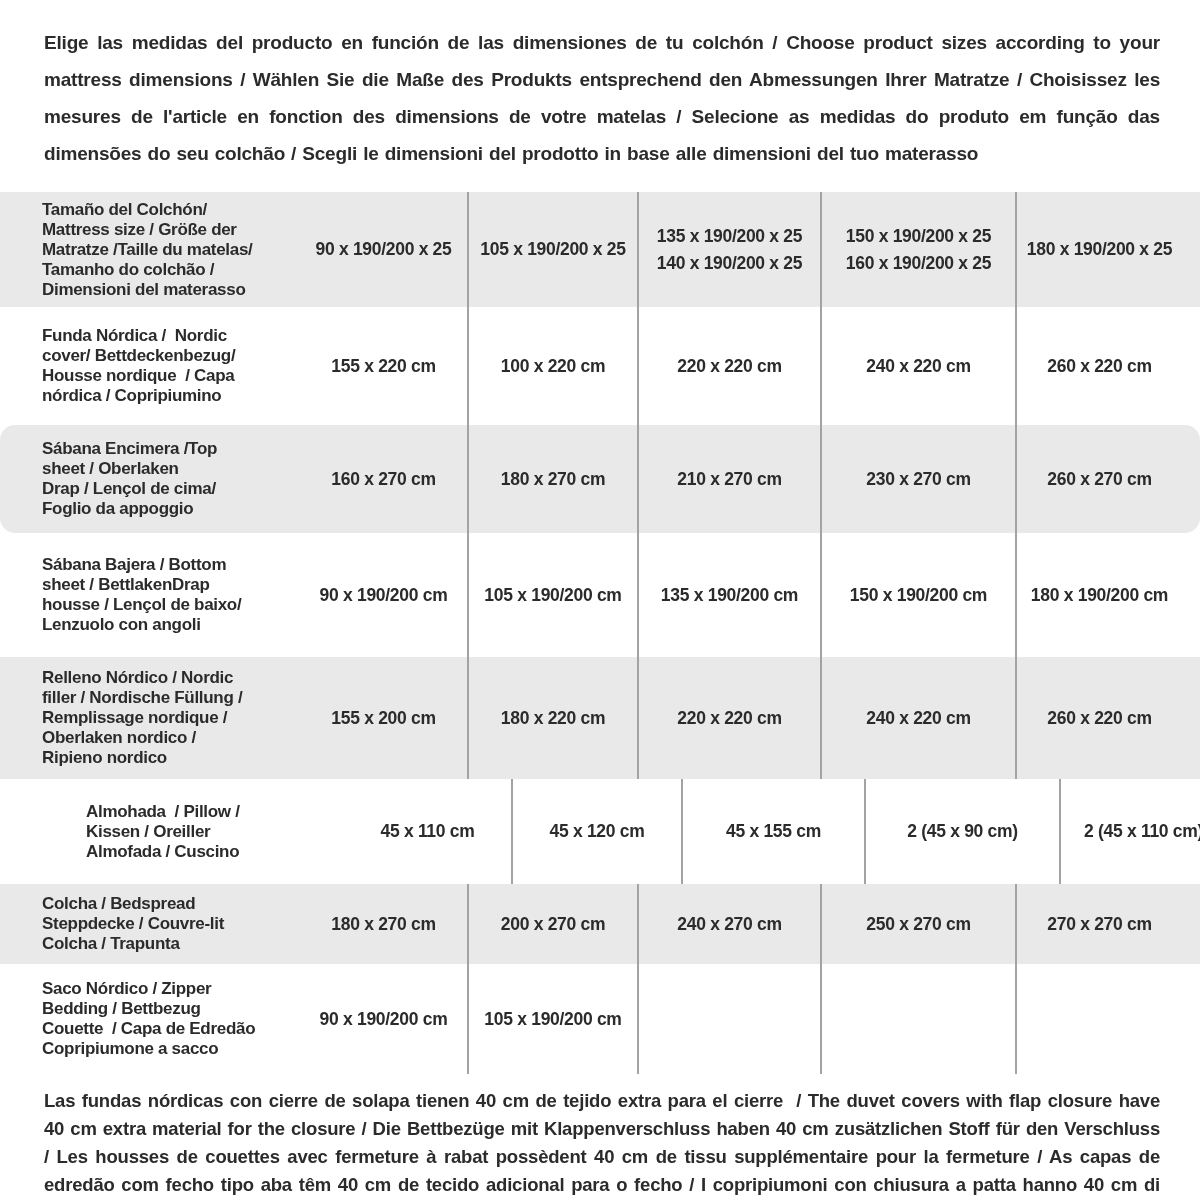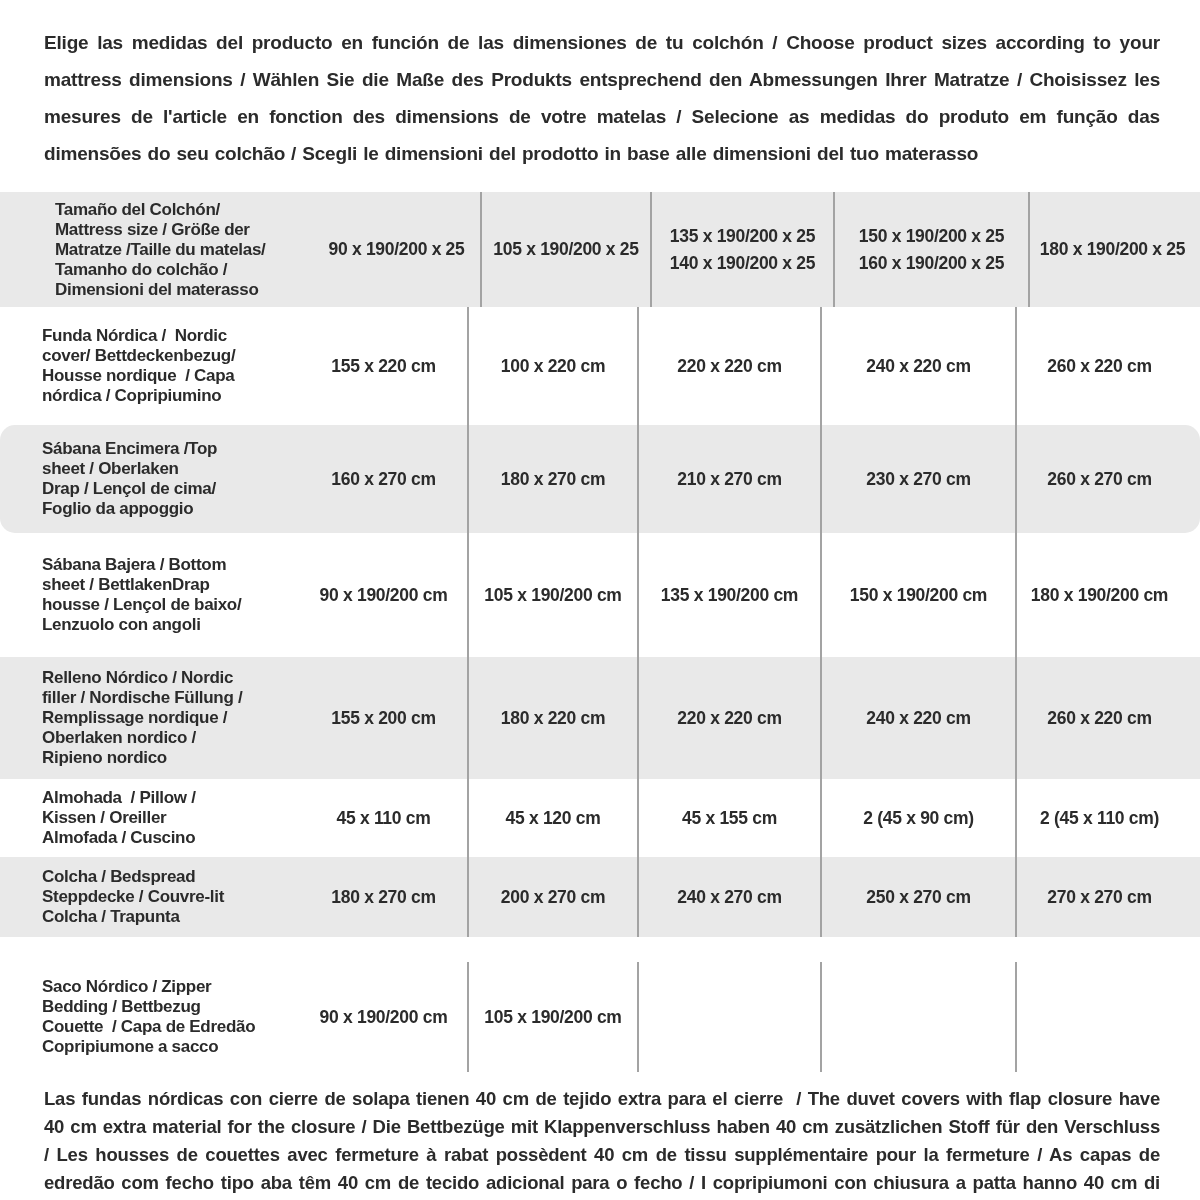--- a/index.html
+++ b/index.html
@@ -44,28 +44,28 @@
     margin-top: 20px;
     width: 1200px;
   }
   .row {
     display: grid;
     grid-template-columns: 300px 167px 170px 183px 195px 185px;
   }
   .row.shaded { background: var(--band, #e9e9e9); }
 
   
-  .row:nth-child(1) { height: 115px; padding-left: 13px; }
+  .row:nth-child(1) { height: 115px; }
   .row:nth-child(2) { height: 118px; }
   .row:nth-child(3) { height: 108px; border-radius: 15px; }
   .row:nth-child(4) { height: 124px; border-radius: 7px; }
   .row:nth-child(5) { height: 122px; }
-  .row:nth-child(6) { height: 78px; }
+  .row:nth-child(6) { height: 105px; padding-left: 44px; }
   .row:nth-child(7) { height: 80px; }
-  .row:nth-child(8) { height: 110px; margin-top: 25px; }
+  .row:nth-child(8) { height: 110px; }
 
   .cell {
     display: flex;
     align-items: center;
     justify-content: center;
     overflow: hidden;
   }
   
   .row > .cell:nth-child(n+3) {
     border-left: 2px solid var(--divider, #a3a3a3);

